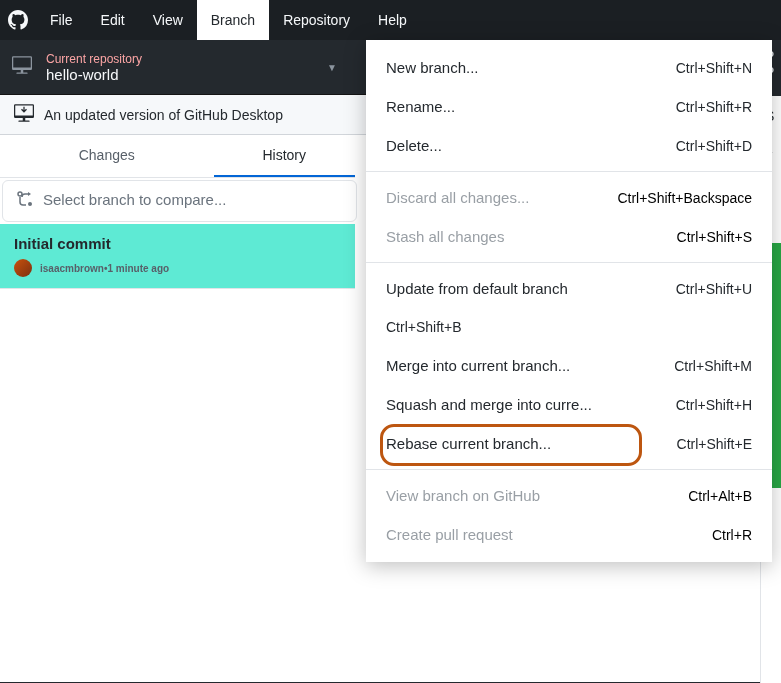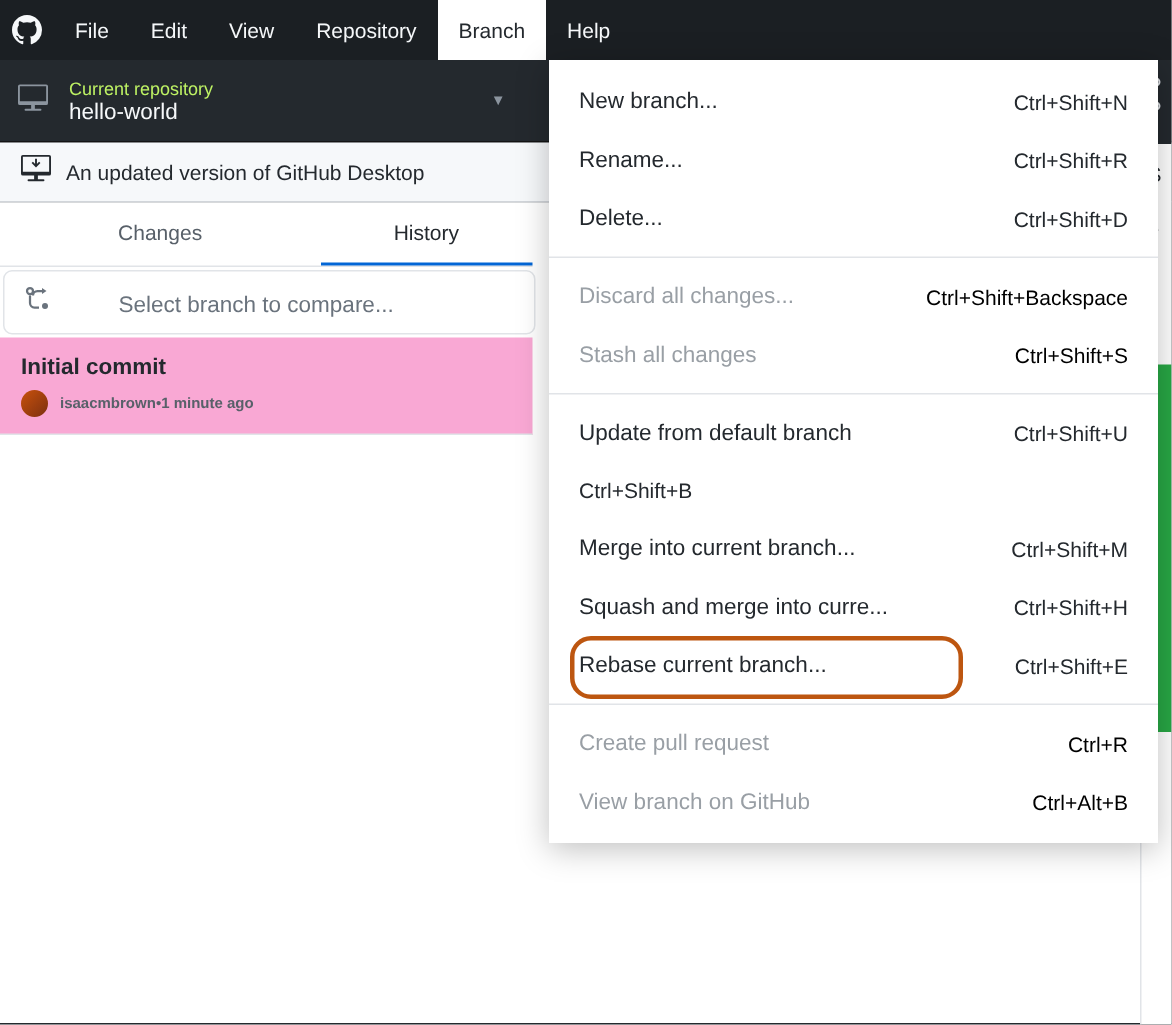--- a/index.html
+++ b/index.html
@@ -7,38 +7,38 @@
     
     .menubar { height: 40px; background: #1b1f23; display: flex; align-items: center; padding: 0 8px; }
     .menubar .logo { margin-right: 8px; display: flex; align-items: center; }
     .menubar .menu-item { padding: 16px 14px; height: 40px; display: flex; align-items: center; font-size: 14px; color: #f6f8fa; cursor: default; }
     .menubar .menu-item.active { background: #ffffff; color: #24292e; }
     
     .toolbar { height: 55px; background: #24292e; display: flex; align-items: center; border-bottom: 1px solid #141414; }
     .repo-selector { display: flex; align-items: center; padding: 0 12px; width: 355px; }
     .repo-selector .icon { margin-right: 14px; }
     .repo-selector .text { display: flex; flex-direction: column; }
-    .repo-selector .label { font-size: 12px; color: #bef264; }
+    .repo-selector .label { font-size: 12px; color: #fca5a5; }
     .repo-selector .name { font-size: 15px; color: #f6f8fa; font-weight: 400; }
     .repo-selector .caret { margin-left: auto; padding-right: 6px; color:#8b949e; font-size:10px;}
     
     .update-bar { height: 40px; background: #f6f8fa; color: #24292e; display: flex; align-items: center; padding: 0 14px; border-bottom: 1px solid #d1d5da; }
     .update-bar .icon { margin-right: 10px; }
     .update-bar .text { font-size: 14px; }
     
     .main { background: #ffffff; color: #24292e; height: 547px; position: relative; }
     .tabs { display: flex; border-bottom: 1px solid #e1e4e8; width: 355px; }
     .tab { flex: 1; text-align: center; padding: 12px 0; font-size: 14px; color: #586069; cursor: default; margin-left: 36px; }
     .tab.active { color: #24292e; border-bottom: 2px solid #0366d6; }
     
-    .compare-bar { display: flex; align-items: flex-end; padding: 10px 14px; border-bottom: 1px solid #e1e4e8; width: 355px; border-radius:6px; margin:2px; border:1px solid #e1e4e8;gap:36px;}
+    .compare-bar { display: flex; align-items: flex-start; padding: 10px 14px; border-bottom: 1px solid #e1e4e8; width: 355px; border-radius:6px; margin:2px; border:1px solid #e1e4e8;}
     .compare-bar .icon { margin-right: 10px; color: #6a737d; }
     .compare-bar .text { font-size: 15px; color: #6a737d; }
     
-    .commit { padding: 11px 14px; border-bottom: 1px solid #e1e4e8; width: 355px; background:#f9a8d4; }
+    .commit { padding: 11px 14px; border-bottom: 1px solid #e1e4e8; width: 355px; background:#5eead4; }
     .commit .title { font-size: 15px; font-weight: 600; color: #24292e; margin-bottom: 7px; }
     .commit .meta { display: flex; align-items: center; font-size: 10px; color: #586069; font-weight: bold; }
     .commit .avatar { width: 18px; height: 18px; border-radius: 50%; background: linear-gradient(135deg,#c9510c,#7b3010); margin-right: 8px; }
     
     .dropdown { position: absolute; top: 40px; left: 366px; width: 406px; background: #ffffff; color: #24292e; box-shadow: 0 4px 20px rgba(0,0,0,0.25); padding: 8px 0; z-index: 10; }
     .dropdown .item { display: flex; align-items: center; justify-content: space-between; padding: 11px 20px; font-size: 15px; color: #24292e; cursor: default; }
     .dropdown .item.disabled { color: #999fa5; }
     .dropdown .item.disabled .shortcut { color: #000000; }
     .dropdown .shortcut { font-size: 14px; color: #24292e; }
     .dropdown .sep { height: 1px; background: #e1e4e8; margin: 6px 0; }
@@ -54,22 +54,22 @@
 
 <div class="menubar">
   <span class="logo">
     <svg width="20" height="20" viewBox="0 0 16 16" fill="#f6f8fa">
         <path d="M8 0C3.58 0 0 3.58 0 8c0 3.54 2.29 6.53 5.47 7.59.4.07.55-.17.55-.38 0-.19-.01-.82-.01-1.49-2.01.37-2.53-.49-2.69-.94-.09-.23-.48-.94-.82-1.13-.28-.15-.68-.52-.01-.53.63-.01 1.08.58 1.23.82.72 1.21 1.87.87 2.33.66.07-.52.28-.87.51-1.07-1.78-.2-3.64-.89-3.64-3.95 0-.87.31-1.59.82-2.15-.08-.2-.36-1.02.08-2.12 0 0 .67-.21 2.2.82.64-.18 1.32-.27 2-.27.68 0 1.36.09 2 .27 1.53-1.04 2.2-.82 2.2-.82.44 1.1.16 1.92.08 2.12.51.56.82 1.27.82 2.15 0 3.07-1.87 3.75-3.65 3.95.29.25.54.73.54 1.48 0 1.07-.01 1.93-.01 2.2 0 .21.15.46.55.38A8.013 8.013 0 0016 8c0-4.42-3.58-8-8-8z"></path>
       </svg>
   </span>
   <div class="menu-item">File</div>
   <div class="menu-item">Edit</div>
   <div class="menu-item">View</div>
+  <div class="menu-item active">Branch</div>
   <div class="menu-item">Repository</div>
-  <div class="menu-item active">Branch</div>
   <div class="menu-item">Help</div>
 </div>
 
 <div class="toolbar">
   <div class="repo-selector">
     <span class="icon">
       <svg width="20" height="20" viewBox="0 0 16 16" fill="#8b949e">
           <path d="M0 2a1 1 0 011-1h14a1 1 0 011 1v9a1 1 0 01-1 1H9v2h3a.5.5 0 010 1H4a.5.5 0 010-1h3v-2H1a1 1 0 01-1-1V2zm1 0v8h14V2H1z"></path>
         </svg>
     </span>
@@ -169,20 +169,20 @@
       <span>Squash and merge into curre...</span>
       <span class="shortcut">Ctrl+Shift+H</span>
     </div>
     <div class="highlight-box" style="left: 14px; top: 384px; width: 262px; height: 42px;"></div>
     <div class="item">
       <span>Rebase current branch...</span>
       <span class="shortcut">Ctrl+Shift+E</span>
     </div>
     <div class="sep"></div>
     <div class="item disabled">
+      <span>View branch on GitHub</span>
+      <span class="shortcut">Ctrl+Alt+B</span>
+    </div>
+    <div class="item disabled">
       <span>Create pull request</span>
       <span class="shortcut">Ctrl+R</span>
-    </div>
-    <div class="item disabled">
-      <span>View branch on GitHub</span>
-      <span class="shortcut">Ctrl+Alt+B</span>
     </div>
   </div>
 
 </body></html>

